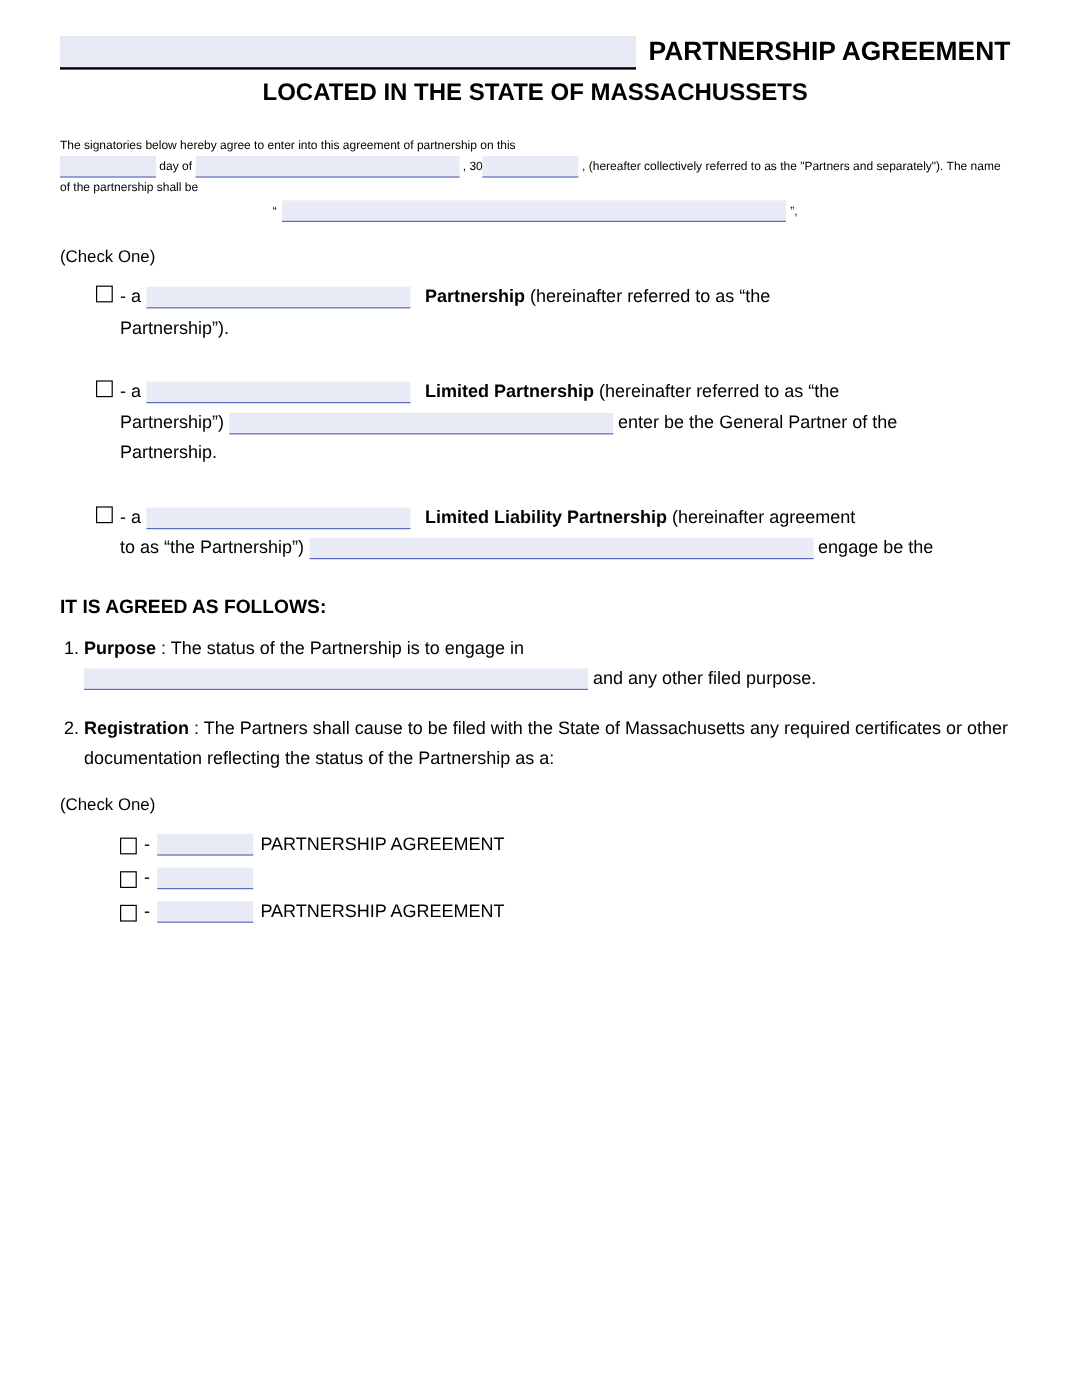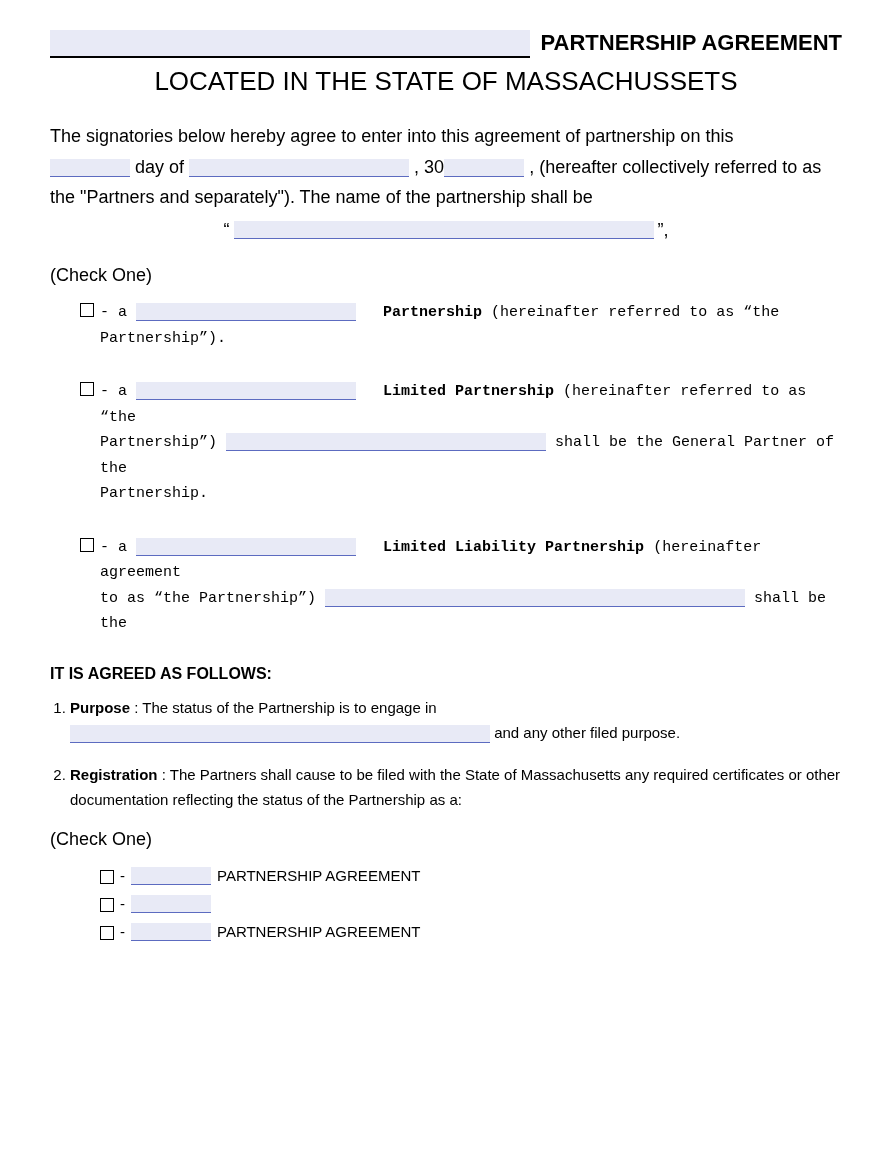--- a/index.html
+++ b/index.html
@@ -33,58 +33,57 @@
     }
 
     .header-title {
       font-size: 22px;
       font-weight: bold;
       white-space: nowrap;
       padding-bottom: 2px;
     }
 
     .subtitle {
-      font-size: 26px;
-      font-weight: normal;
+      font-size: 20px;
+      font-weight: bold;
       text-align: center;
       margin-bottom: 24px;
       margin-top: 4px;
     }
 
     .intro-block {
       margin-bottom: 20px;
       line-height: 1.7;
-      font-size: 18px;
+      font-size: 10px;
     }
 
     .field {
       display: inline-block;
       background: #e8eaf6;
       border-bottom: 1.5px solid #5c6bc0;
       min-width: 80px;
       height: 18px;
       vertical-align: middle;
     }
 
     .field-sm { min-width: 80px; }
     .field-lg { min-width: 220px; }
     .field-xl { min-width: 320px; }
     .field-xxl { min-width: 420px; }
 
     .check-one {
-      font-size: 18px;
+      font-size: 14px;
       margin-bottom: 14px;
       margin-top: 10px;
     }
 
     .check-section {
       margin-left: 30px;
       margin-bottom: 28px;
       line-height: 1.7;
-      font-family: Liberation Mono, monospace;
     }
 
     .check-row {
       display: flex;
       align-items: flex-start;
       gap: 6px;
       line-height: 1.7;
     }
 
     .checkbox {
@@ -179,40 +178,40 @@
     <span class="checkbox"></span>
     <div>
       <span>- a </span>
       <span class="field field-lg"></span>
       <span>&nbsp;</span>
       <strong>Limited Partnership</strong>
       <span> (hereinafter referred to as “the</span>
       <br>
       <span>Partnership”) </span>
       <span class="field field-xl"></span>
-      <span> shall be the General Partner of the</span>
+      <span> enter be the General Partner of the</span>
       <br>
       <span>Partnership.</span>
     </div>
   </div>
 </div>
 
 <div class="check-section">
   <div class="check-row">
     <span class="checkbox"></span>
     <div>
       <span>- a </span>
       <span class="field field-lg"></span>
       <span>&nbsp;</span>
       <strong>Limited Liability Partnership</strong>
       <span> (hereinafter agreement</span>
       <br>
       <span>to as “the Partnership”) </span>
       <span class="field field-xxl"></span>
-      <span> shall be the</span>
+      <span> engage be the</span>
       <br>
     </div>
   </div>
 </div>
 
 <div class="section-heading">IT IS AGREED AS FOLLOWS:</div>
 
 <ol class="numbered-list">
 
   <li class="numbered-item">

